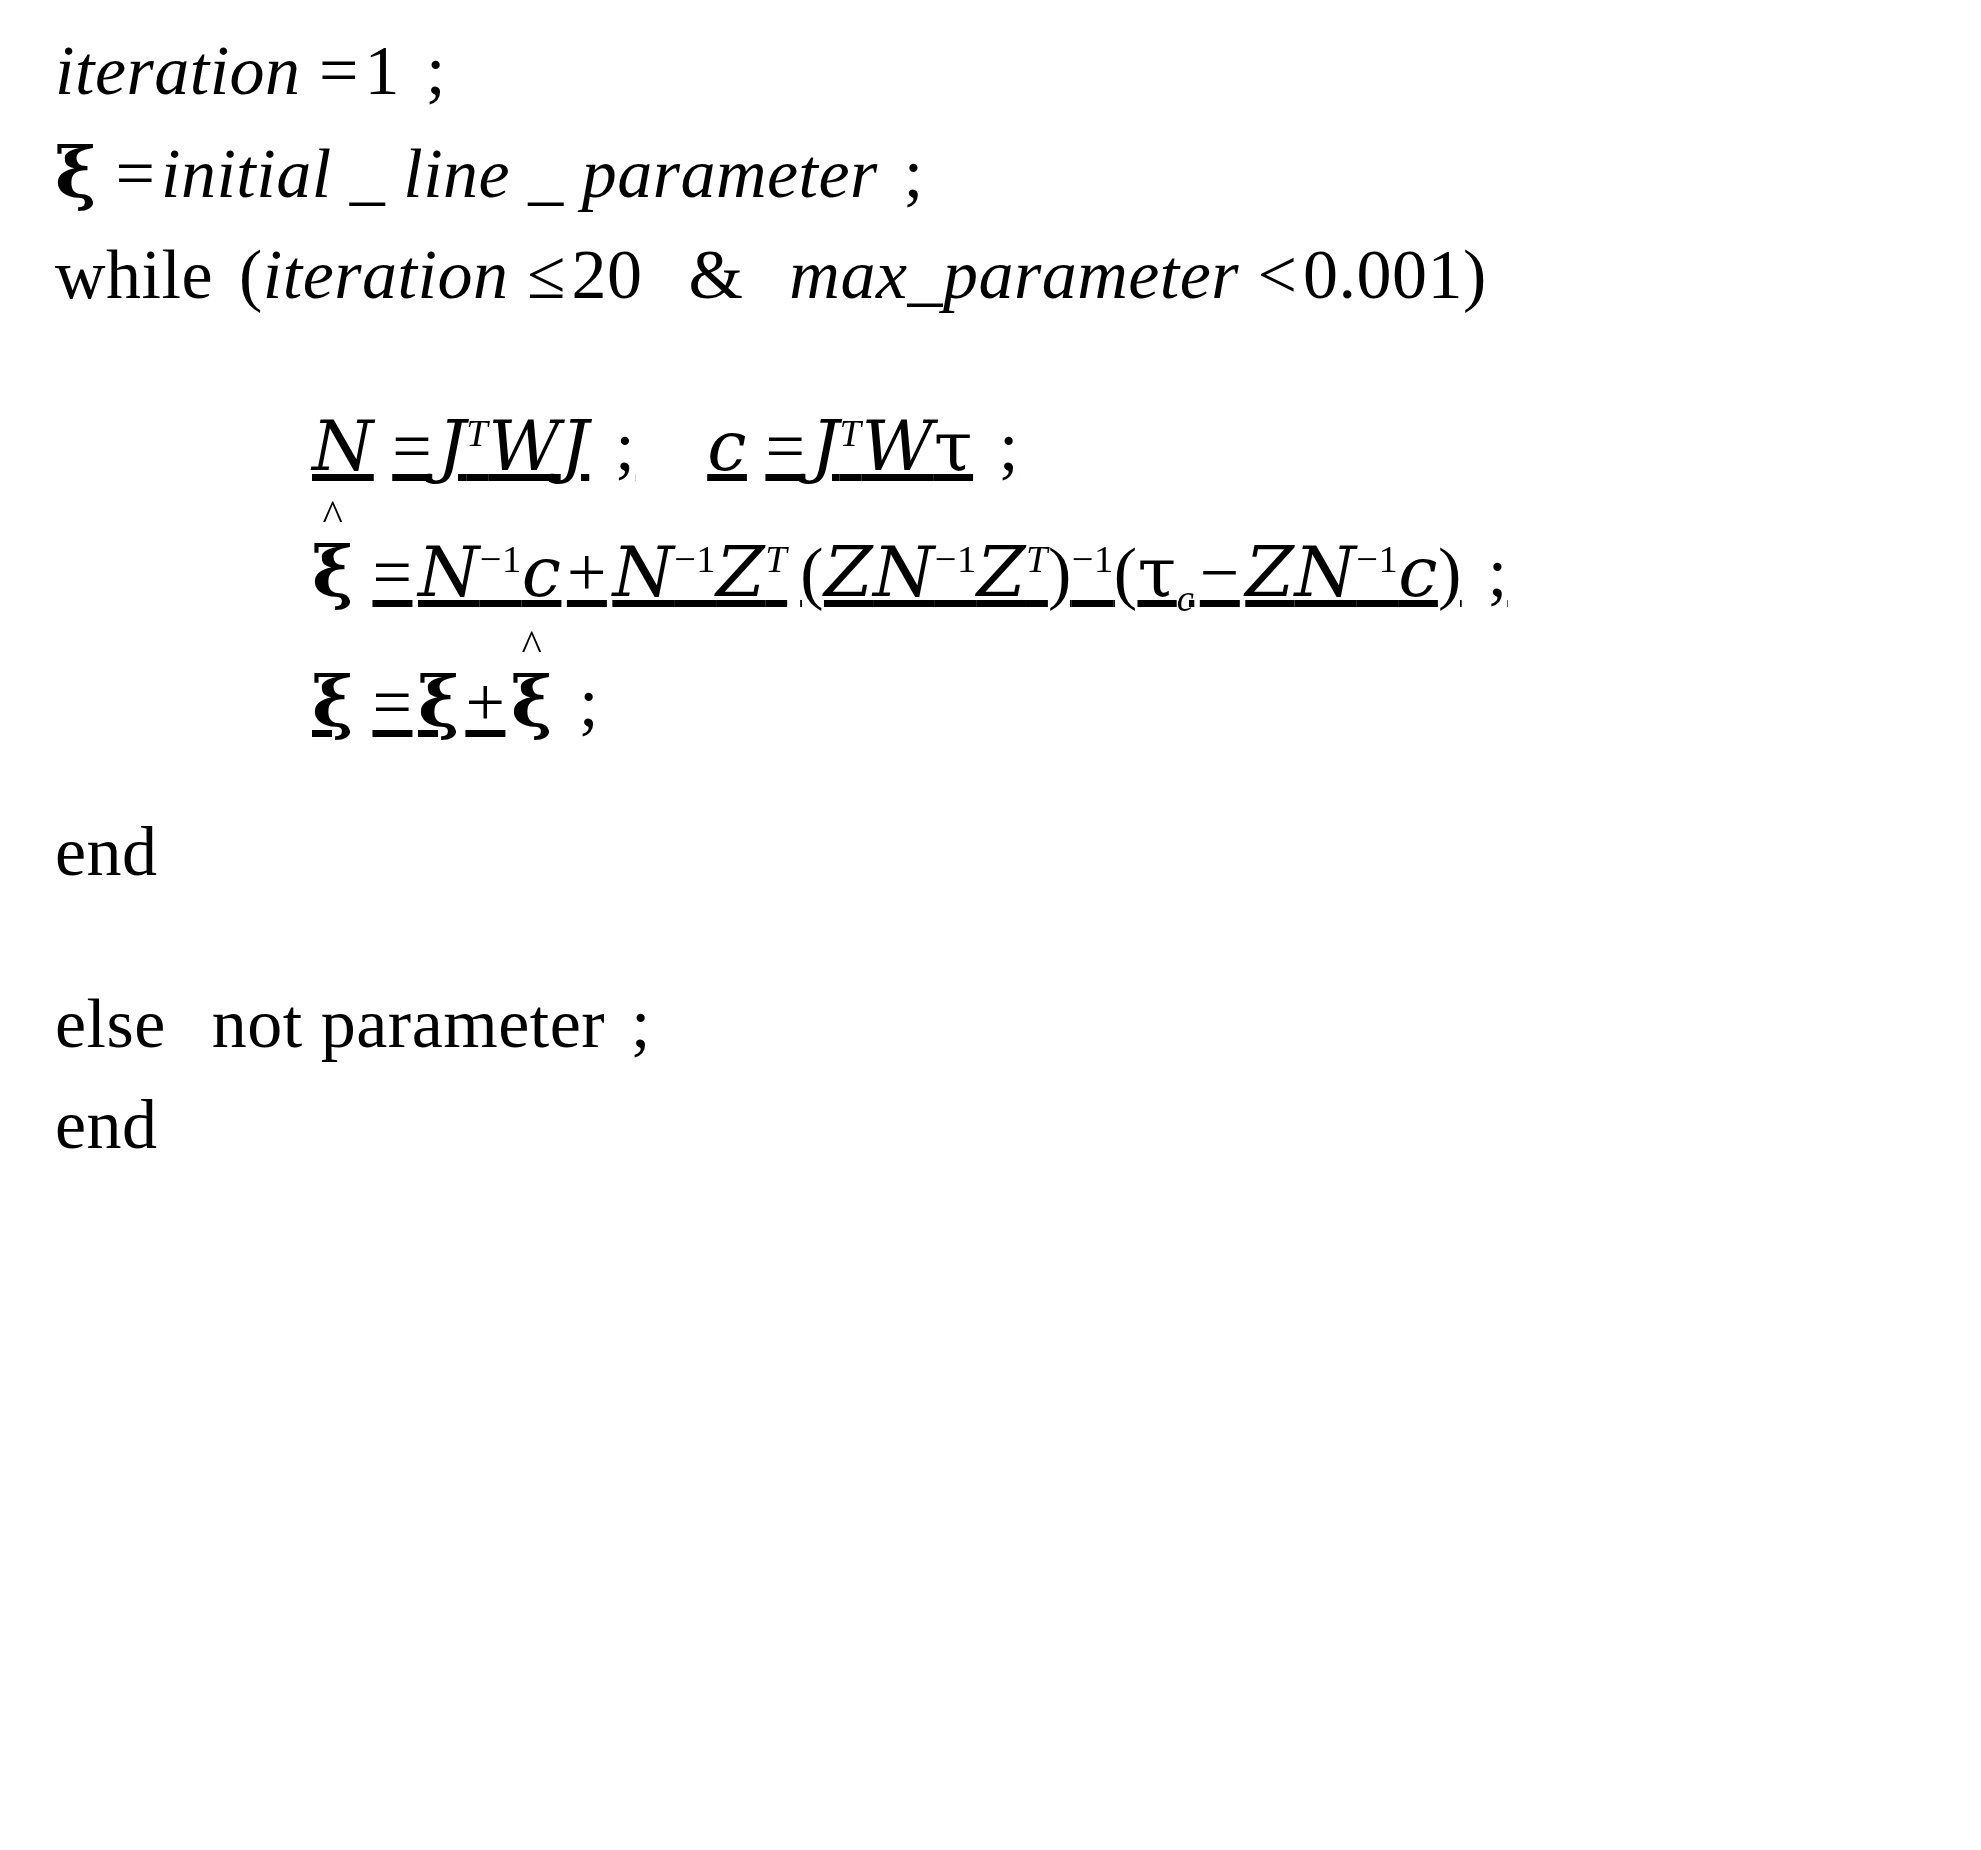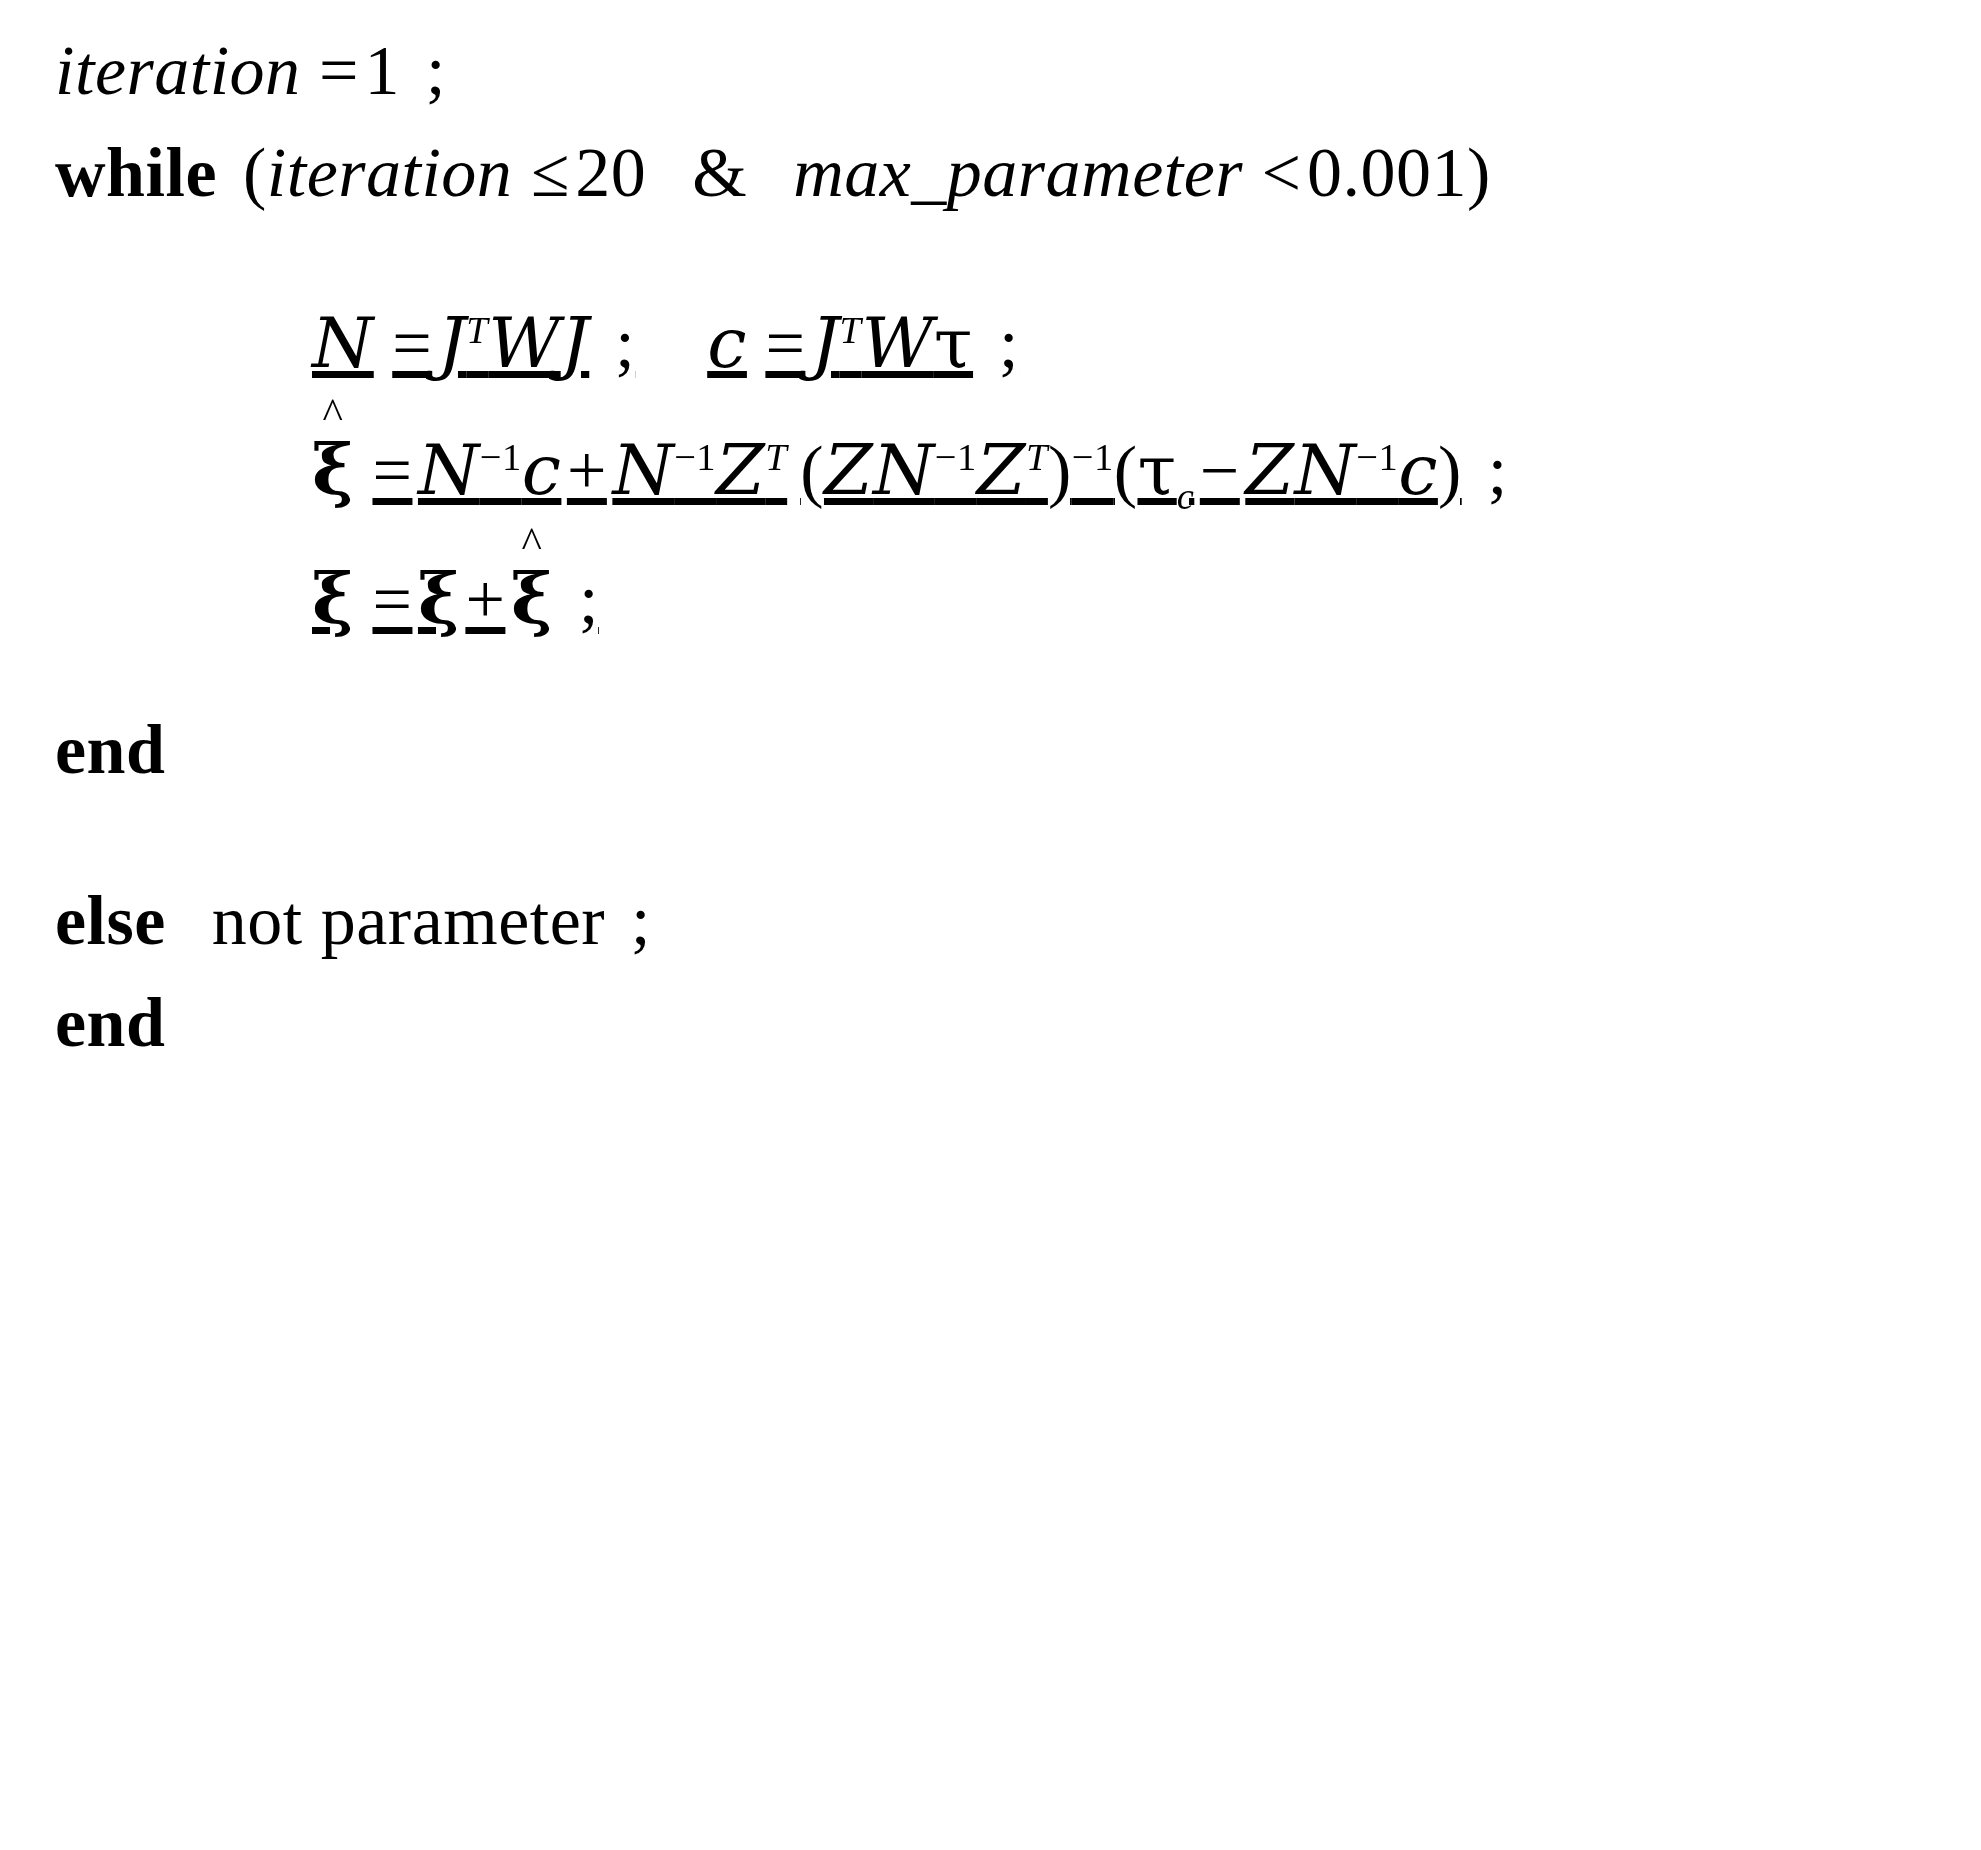--- a/index.html
+++ b/index.html
@@ -35,21 +35,21 @@
     letter-spacing: 0.5px;
   }
   .indent {
     padding-left: 257px;
     text-decoration: underline;
   }
   .gap-small { height: 24px; }
   .gap-big { height: 70px; }
 
   .kw {
-    font-weight: bold;
+    font-weight: normal;
     font-style: normal;
     font-family: "Liberation Serif", "DejaVu Serif", serif;
   }
   .it {
     font-style: italic;
   }
   .rm {
     font-style: normal;
   }
   .sym {
@@ -101,20 +101,23 @@
 </head>
 <body>
 
 <div class="page">
   <div class="algo">
 
     <div class="line">
       <span class="it">iteration</span><span class="sp-sm"></span><span class="op">=</span><span class="rm">1</span><span class="sp"></span><span class="rm">;</span>
     </div>
 
+    <div class="line">
+      <span class="greek">ξ</span><span class="sp-sm"></span><span class="op">=</span><span class="it">initial _ line _ parameter</span><span class="sp"></span><span class="rm">;</span>
+    </div>
 
     <div class="line">
       <span class="kw">while</span><span class="sp"></span><span class="rm">(</span><span class="it">iteration</span><span class="sp-sm"></span><span class="op">≤</span><span class="rm">20</span><span class="sp-lg"></span><span class="rm">&amp;</span><span class="sp-lg"></span><span class="it">max_parameter</span><span class="sp-sm"></span><span class="op">&lt;</span><span class="rm">0.001</span><span class="rm">)</span>
     </div>
 
     <div class="gap-big"></div>
 
     <div class="line indent">
       <span class="sym">N</span><span class="sp-sm"></span><span class="op">=</span><span class="sym">J</span><sup class="exp">T</sup><span class="sym">W</span><span class="sym">J</span><span class="sp"></span><span class="rm">;</span><span class="sp-lg"></span><span class="sp"></span><span class="sym">c</span><span class="sp-sm"></span><span class="op">=</span><span class="sym">J</span><sup class="exp">T</sup><span class="sym">W</span><span class="greek" style="font-weight:normal">τ</span><span class="sp"></span><span class="rm">;</span>
     </div>

